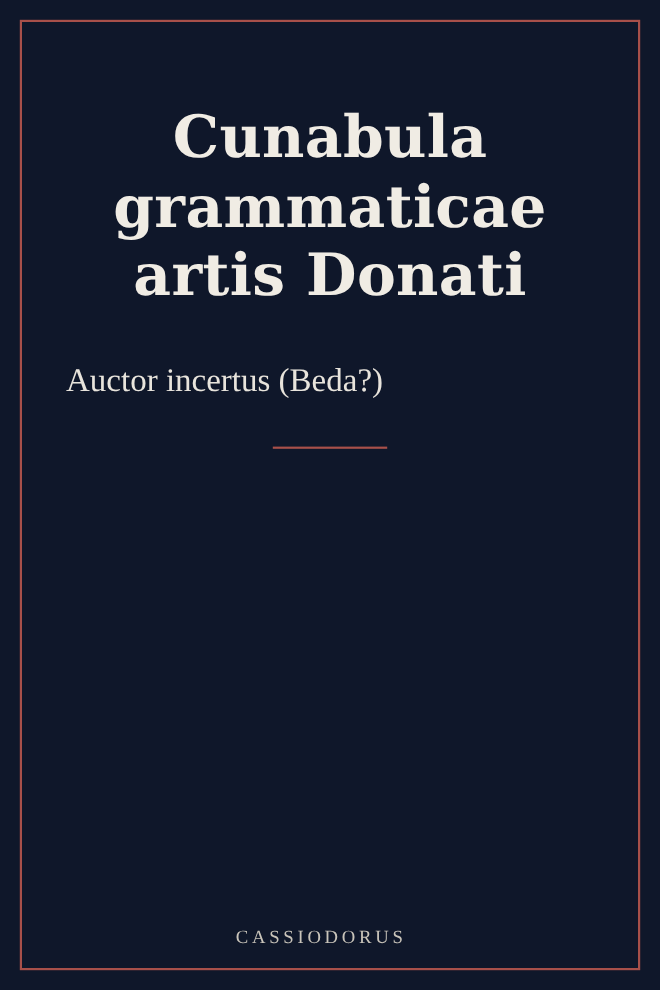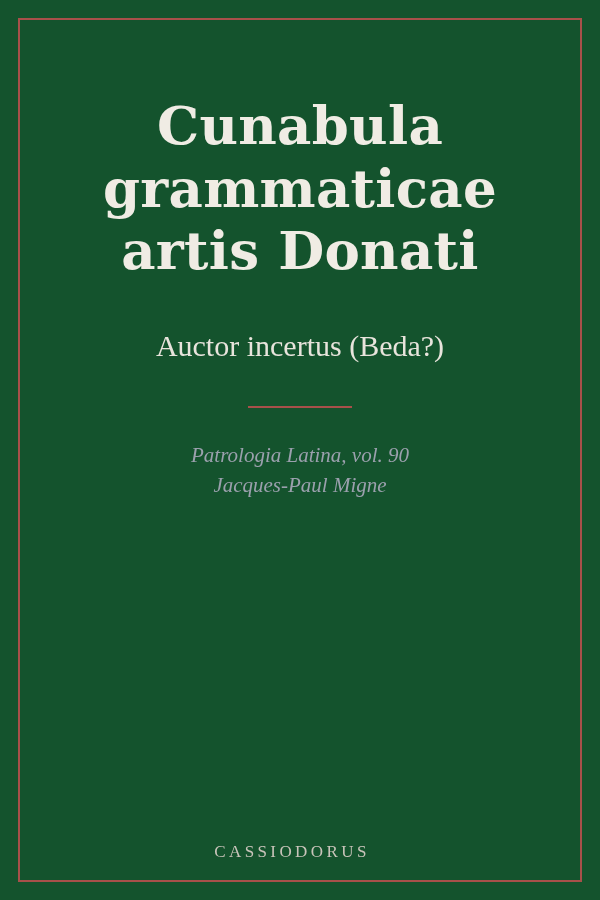--- a/index.html
+++ b/index.html
@@ -10,21 +10,21 @@
   body {
     width: 600px;
     height: 900px;
     overflow: hidden;
     font-family: "Liberation Serif", serif;
   }
   .cover {
     position: relative;
     width: 600px;
     height: 900px;
-    background: #14532d;
+    background: #0f172a;
     box-sizing: border-box;
   }
   .cover-border {
     position: absolute;
     left: 18px;
     top: 18px;
     right: 18px;
     bottom: 18px;
     border: 2px solid #a8504a;
     box-sizing: border-box;
@@ -48,21 +48,20 @@
     color: #f0ece4;
     font-family: "DejaVu Serif", serif;
     font-weight: bold;
     font-size: 53px;
     line-height: 1.18;
     letter-spacing: 0.3px;
   }
   .author {
     margin-top: 46px;
     width: 480px;
-    text-align: center;
     color: #e8e4dc;
     font-family: "Liberation Serif", serif;
     font-size: 30px;
     line-height: 1.2;
   }
   .rule {
     margin-top: 42px;
     width: 104px;
     height: 2px;
     background: #a8504a;
@@ -100,22 +99,18 @@
   <div class="cover-border"></div>
 
   <div class="content">
 
     <div class="title">Cunabula grammaticae artis Donati</div>
 
     <div class="author">Auctor incertus (Beda?)</div>
 
     <div class="rule"></div>
 
-    <div class="source">
-      <span class="volume">Patrologia Latina, vol. 90</span>
-      <span class="editor">Jacques-Paul Migne</span>
-    </div>
 
   </div>
 
   <div class="imprint">CASSIODORUS</div>
 
 </div>
 
 </body></html>

